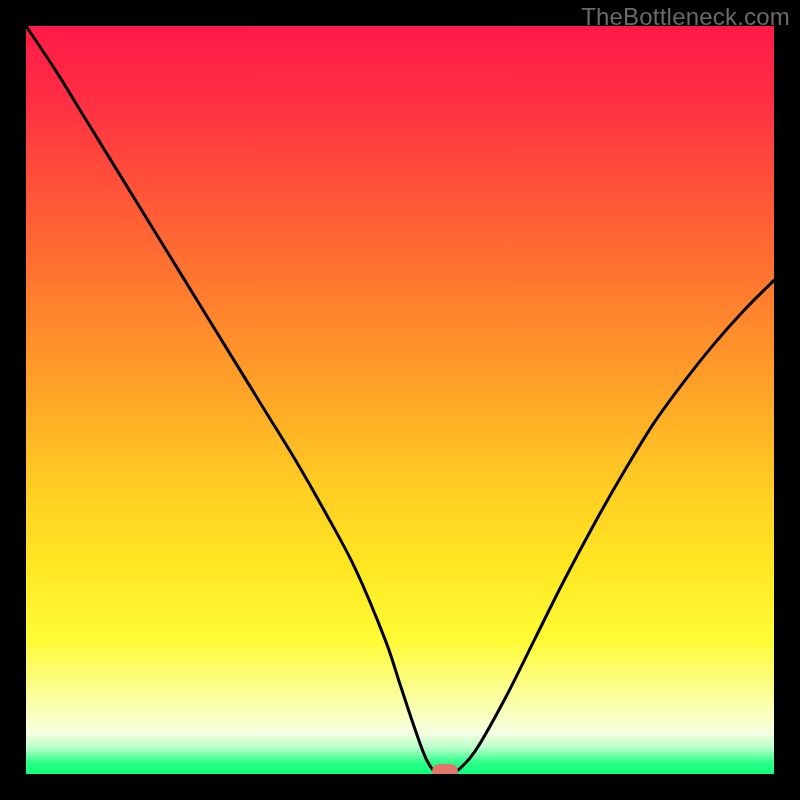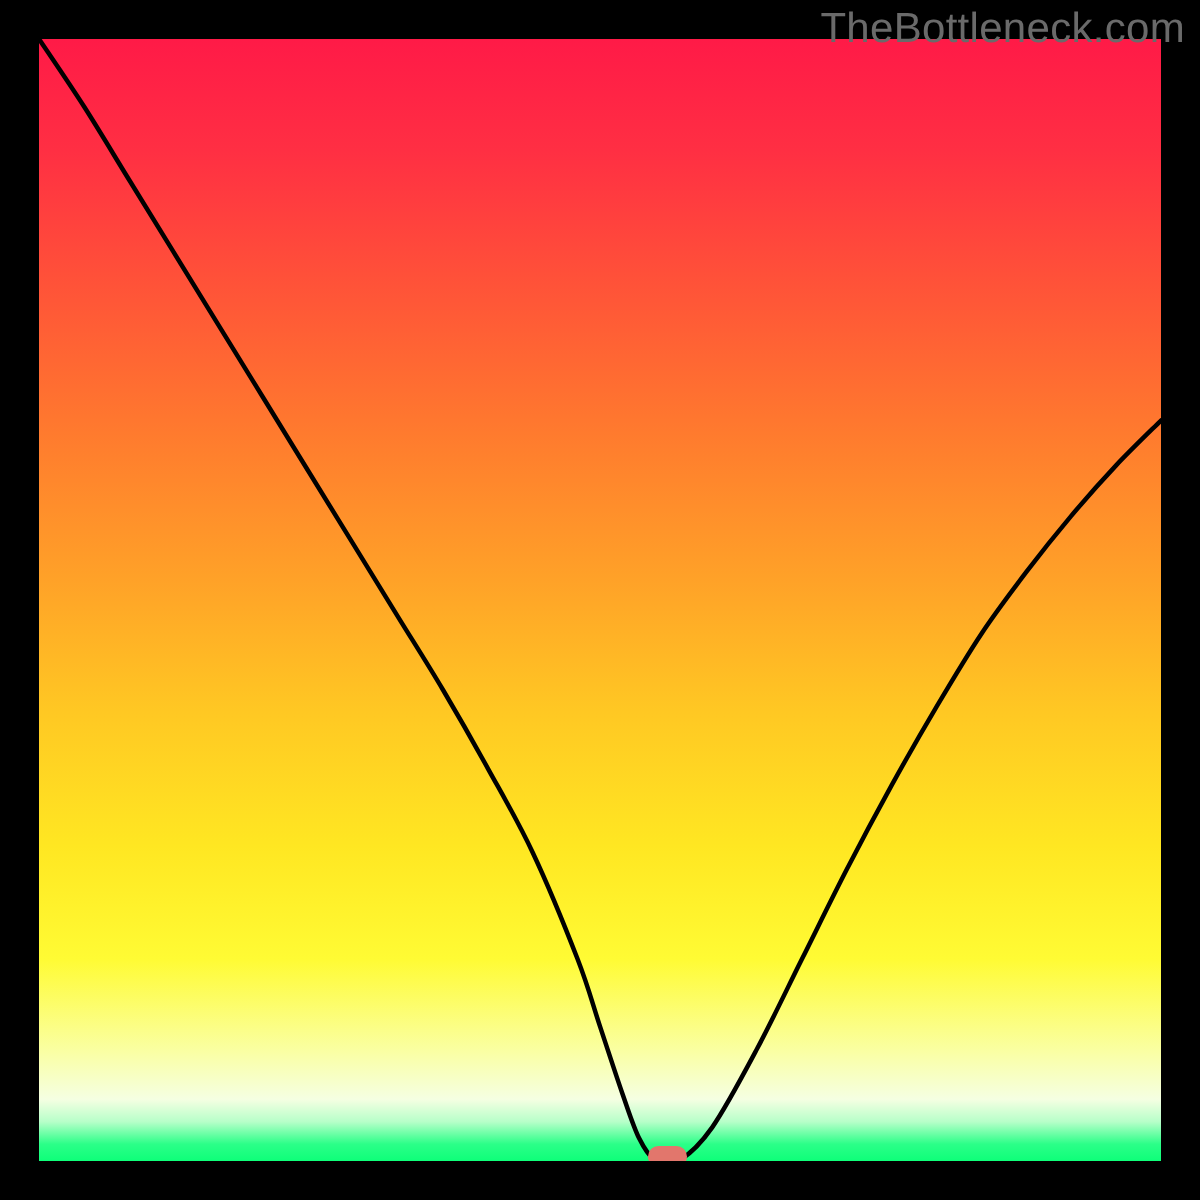--- a/index.html
+++ b/index.html
@@ -37,21 +37,21 @@
     width: 100%;
     height: 100%;
     pointer-events: none;
   }
   .watermark {
     position: absolute;
     top: 3px;
     right: 10px;
     color: #6a6a6a;
     font-family: Arial, Helvetica, sans-serif;
-    font-size: 28px;
+    font-size: 24px;
     font-weight: 400;
     letter-spacing: 0.2px;
   }
   .marker {
     position: absolute;
     width: 26px;
     height: 14px;
     border-radius: 7px;
     transform: translate(-50%, -50%);
   }

